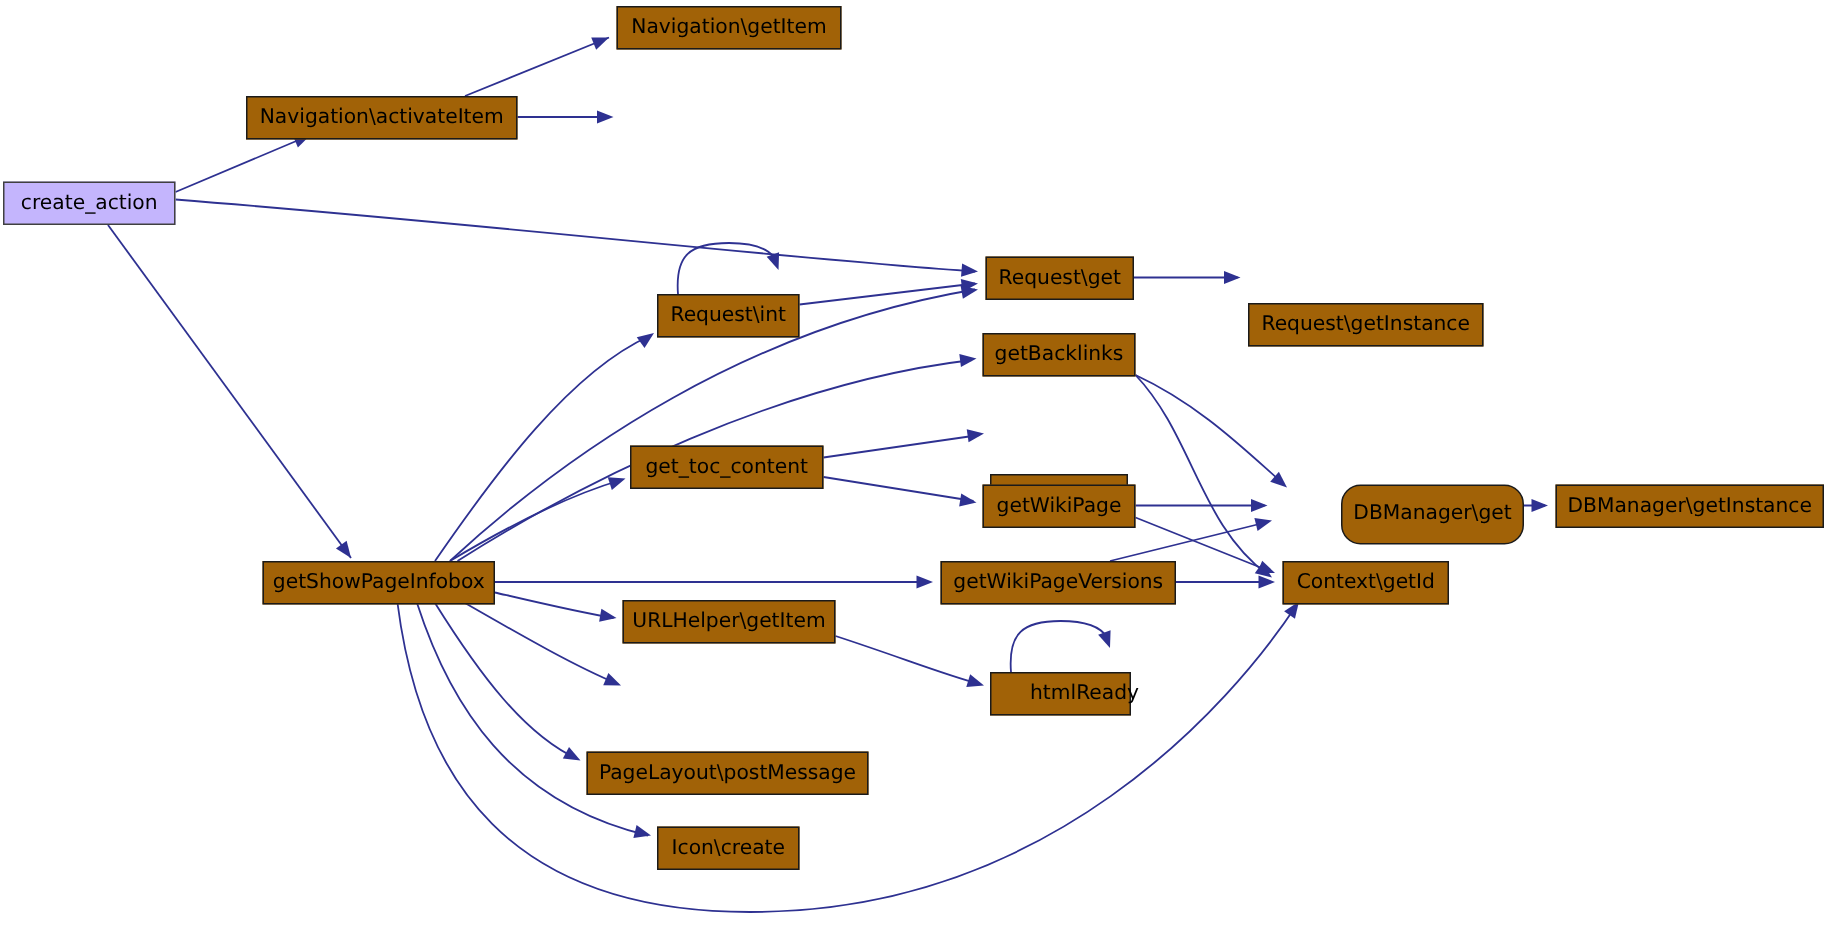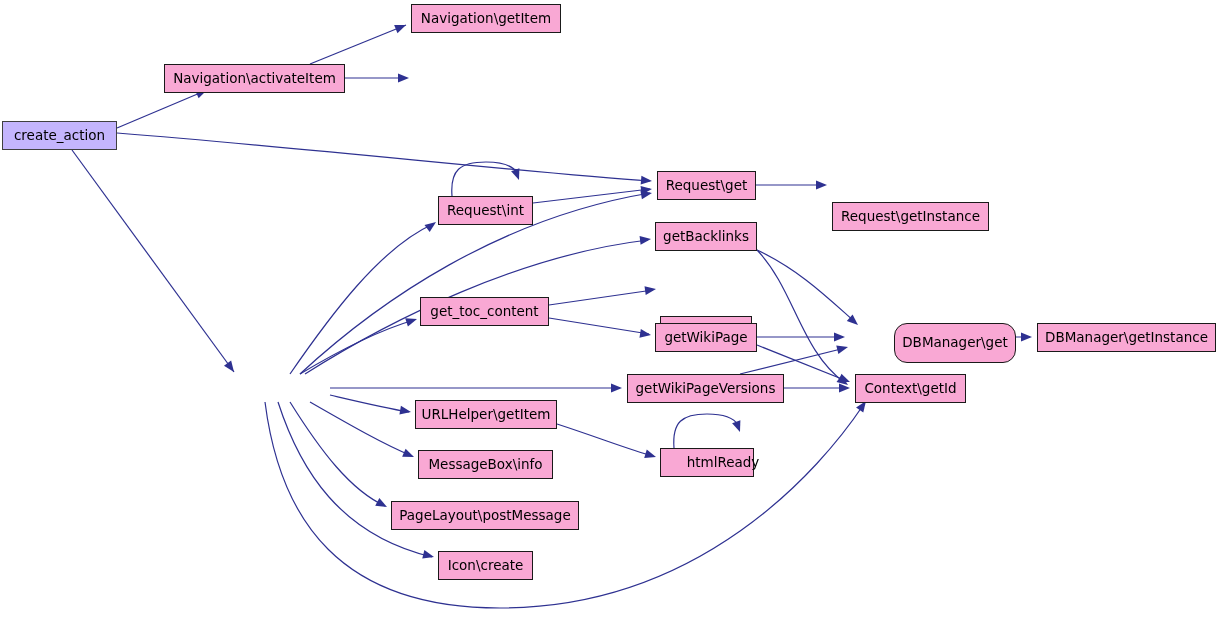--- a/index.html
+++ b/index.html
@@ -20,21 +20,21 @@
     left: 0;
     top: 0;
     width: 1220px;
     height: 619px;
     pointer-events: none;
   }
   .node {
     position: absolute;
     box-sizing: border-box;
     border: 1px solid #1a1a1a;
-    background: #f9a8d4;
+    background: #a16207;
     color: #000000;
     font-size: 13.5px;
     line-height: 1.18;
     display: flex;
     align-items: center;
     justify-content: center;
     text-align: center;
     white-space: pre-line;
     z-index: 5;
   }
@@ -115,20 +115,20 @@
     <div class="node" style="left: 411px; top: 4px; width: 150px; height: 29px;"><span>Navigation\getItem</span></div>
     <div class="node" style="left: 657px; top: 171px; width: 99px; height: 29px;"><span>Request\get</span></div>
     <div class="node" style="left: 832px; top: 171px; width: 157px; height: 29px; margin-top: 31px;"><span>Request\getInstance</span></div>
     <div class="node" style="left: 438px; top: 196px; width: 95px; height: 29px;"><span>Request\int</span></div>
     <div class="node" style="left: 655px; top: 222px; width: 102px; height: 29px;"><span>getBacklinks</span></div>
     <div class="node" style="left: 660px; top: 272px; width: 92px; height: 29px; margin-top: 44px;"><span>wikiReady</span></div>
     <div class="node" style="left: 420px; top: 297px; width: 129px; height: 29px;"><span>get_toc_content</span></div>
     <div class="node" style="left: 655px; top: 323px; width: 102px; height: 29px;"><span>getWikiPage</span></div>
     <div class="node" style="left: 894px; top: 323px; width: 122px; height: 40px; border-radius: 13px;"><span>DBManager\get</span></div>
     <div class="node" style="left: 1037px; top: 323px; width: 179px; height: 29px;"><span>DBManager\getInstance</span></div>
+    <div class="node" style="left: 175px; top: 374px; width: 155px; height: 29px;"><span>getShowPageInfobox</span></div>
     <div class="node" style="left: 627px; top: 374px; width: 157px; height: 29px;"><span>getWikiPageVersions</span></div>
     <div class="node" style="left: 855px; top: 374px; width: 111px; height: 29px;"><span>Context\getId</span></div>
     <div class="node" style="left: 415px; top: 400px; width: 142px; height: 29px;"><span>URLHelper\getItem</span></div>
     <div class="node" style="left: 660px; top: 448px; width: 94px; height: 29px; padding-left: 32px;"><span>htmlReady</span></div>
-    <div class="node" style="left: 418px; top: 450px; width: 135px; height: 29px;"><span>MessageBox\info</span></div>
     <div class="node" style="left: 391px; top: 501px; width: 188px; height: 29px;"><span>PageLayout\postMessage</span></div>
     <div class="node" style="left: 438px; top: 551px; width: 95px; height: 29px;"><span>Icon\create</span></div>
   </div>
 
 </body></html>

